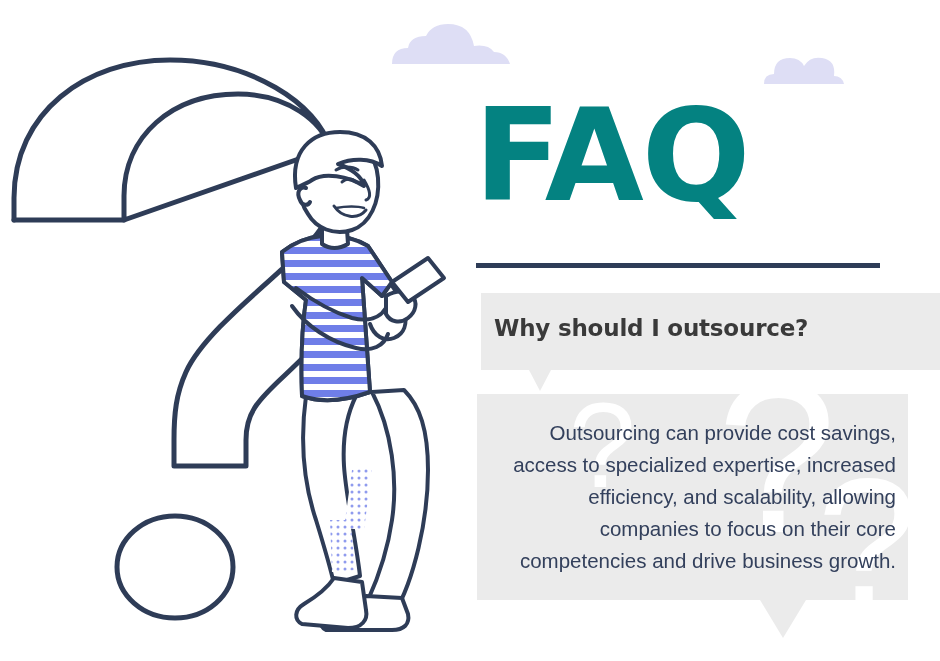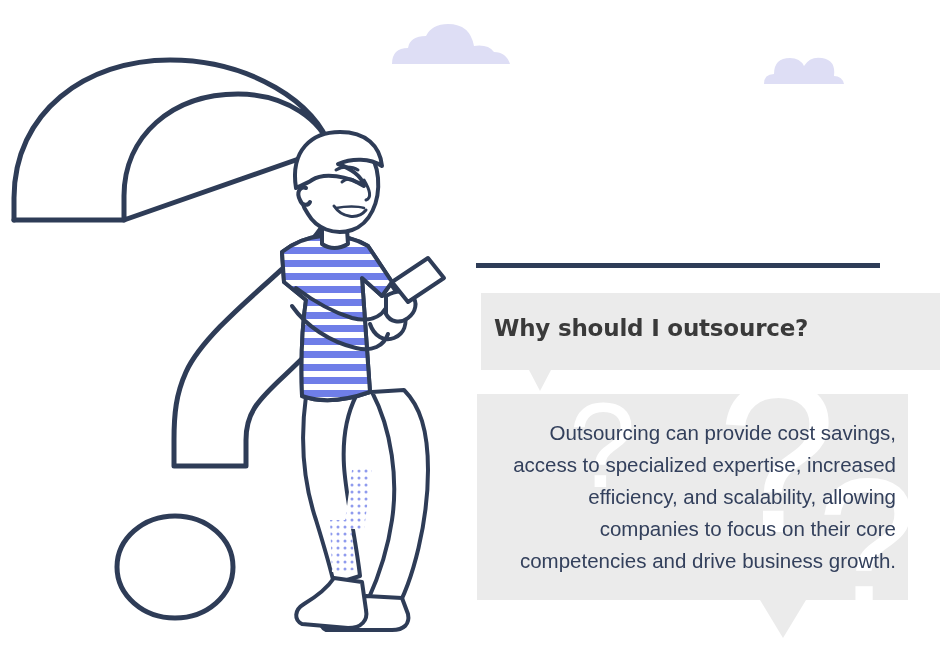--- a/index.html
+++ b/index.html
@@ -274,20 +274,21 @@
         <path d="M342 182 C346 178 352 178 356 182" fill="none" stroke-width="3"></path>
 
         <path d="M364 180 C370 190 372 198 366 200" fill="none" stroke-width="3"></path>
 
         <path d="M334 206 C342 218 358 220 366 210" fill="none" stroke-width="3"></path>
         <path d="M336 208 C346 206 358 206 364 208" fill="none" stroke-width="2.5"></path>
       </g>
     </svg>
   </div>
 
+  <div id="faq-title">FAQ</div>
   <div id="divider"></div>
 
   <div id="question-bubble">
     <div id="question-text">Why should I outsource?</div>
   </div>
   <div id="question-tail"></div>
 
   <div id="answer-bubble">
 
     <div class="wm" style="left:92px;top:-18px;font-size:120px;">?</div>

